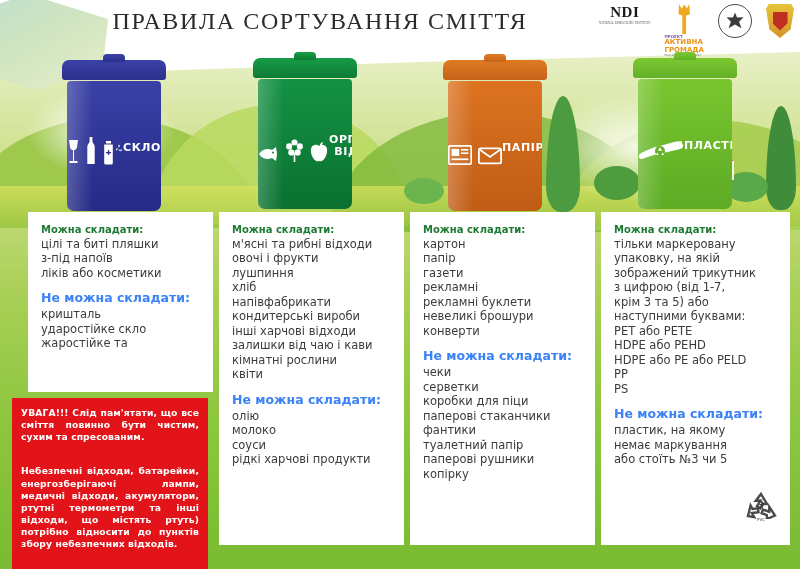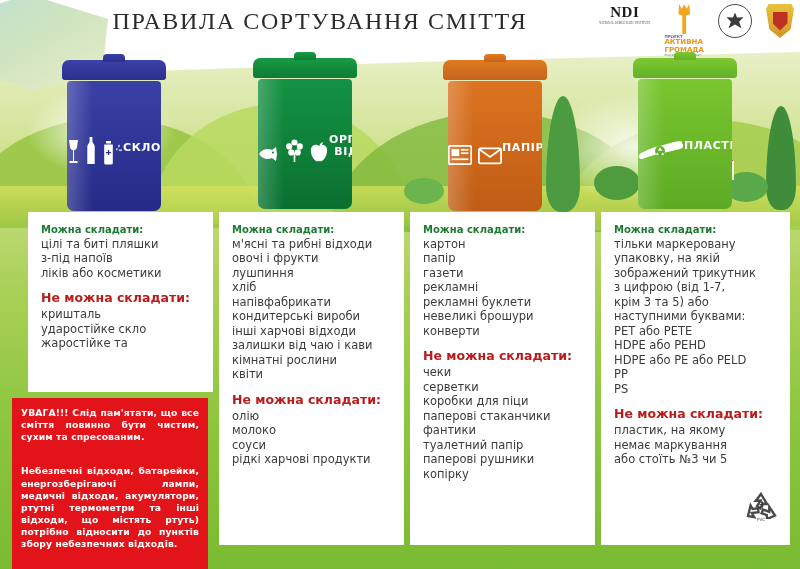--- a/index.html
+++ b/index.html
@@ -187,21 +187,21 @@
   .p1 { left: 28px;  top: 212px; width: 185px; height: 180px; }
   .p2 { left: 219px; top: 212px; width: 185px; height: 333px; }
   .p3 { left: 410px; top: 212px; width: 185px; height: 333px; }
   .p4 { left: 601px; top: 212px; width: 189px; height: 333px; }
 
   .head-yes {
     color: #1d7a33; font-weight: bold; font-size: 10px;
     margin: 0 0 2px 0; letter-spacing: 0;
   }
   .head-no {
-    color: #b91c1c; font-weight: bold; font-size: 12.5px;
+    color: #3b82f6; font-weight: bold; font-size: 12.5px;
     margin: 10px 0 2px 0;
   }
   ul.items { list-style: none; margin: 0; padding: 0; }
   ul.items li {
     font-size: 11.5px; color: #3b3b3b; line-height: 1.26; white-space: nowrap;
   }
 
   
   .warn {
     position: absolute; left: 12px; top: 398px; width: 196px; height: 195px;

